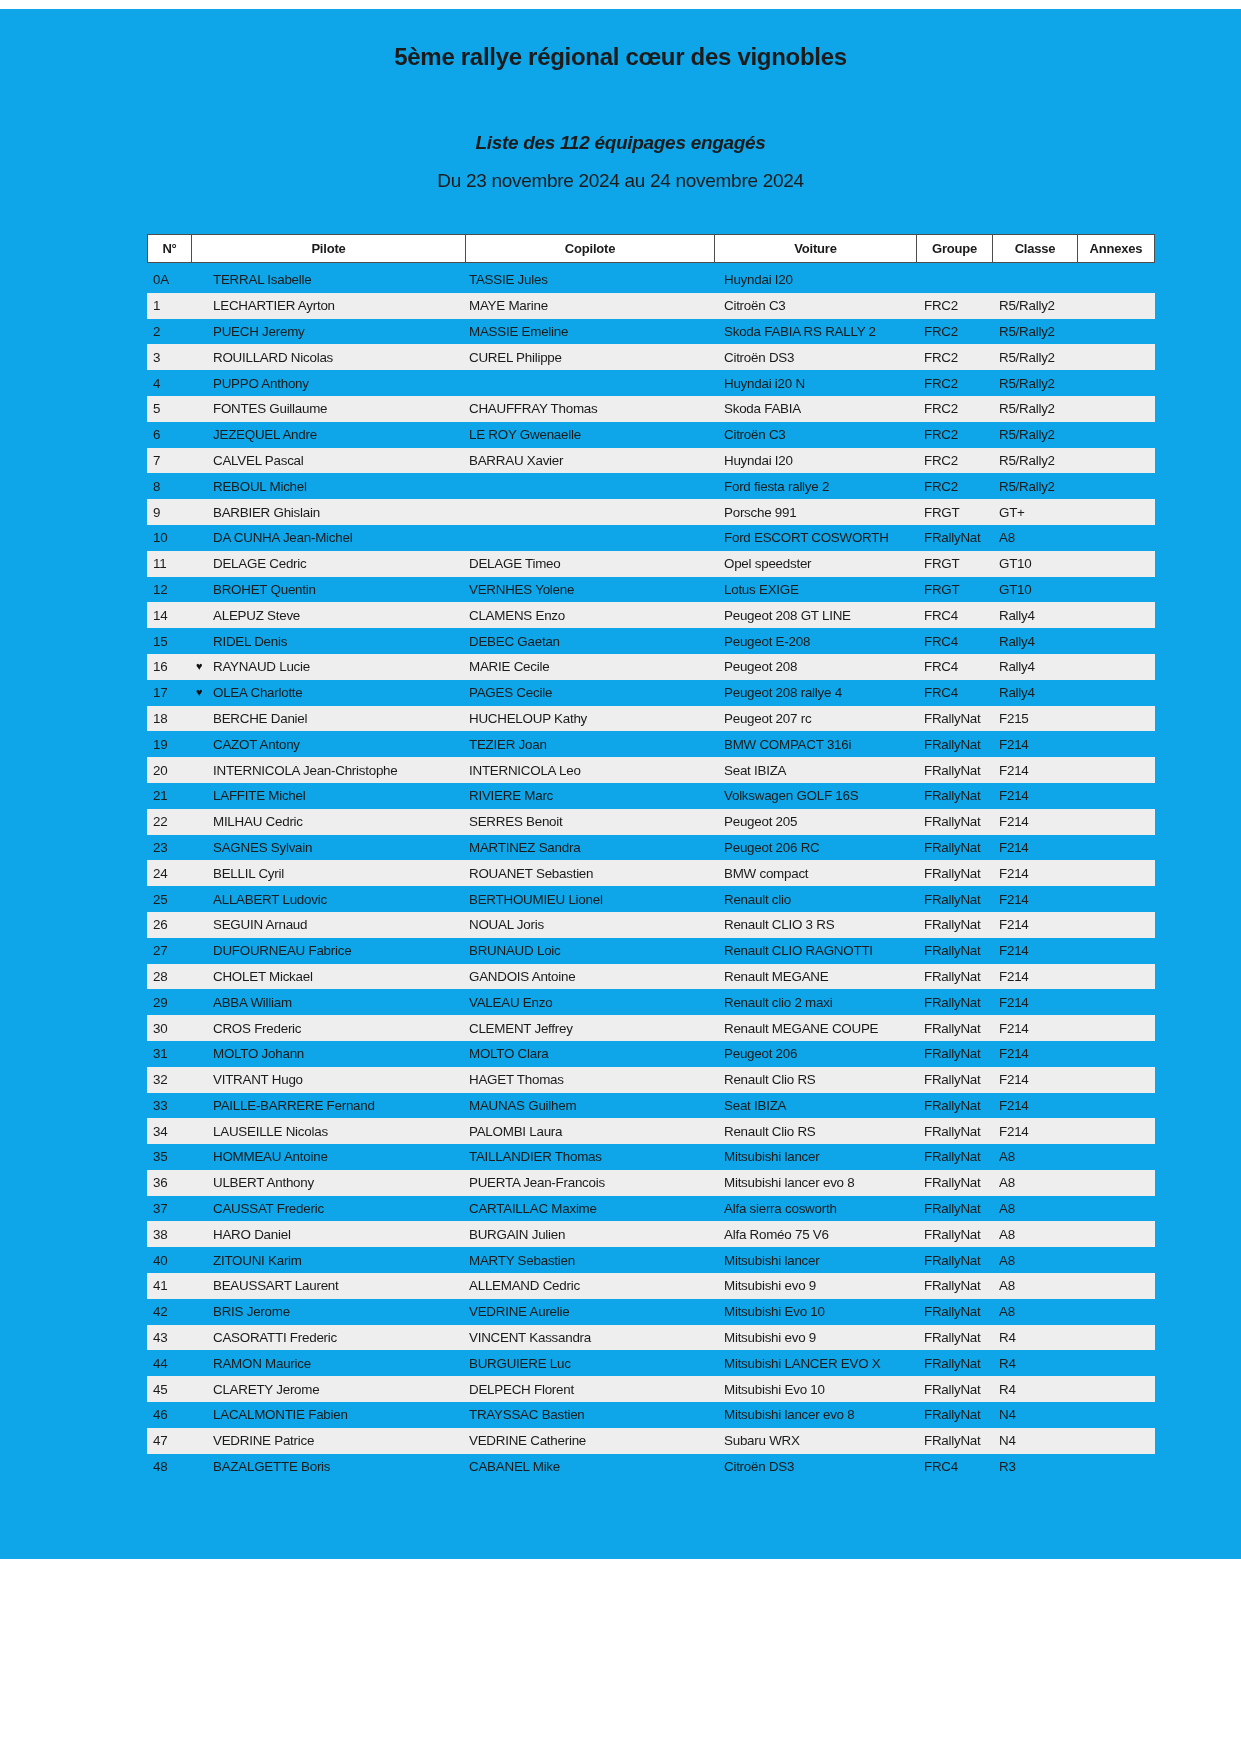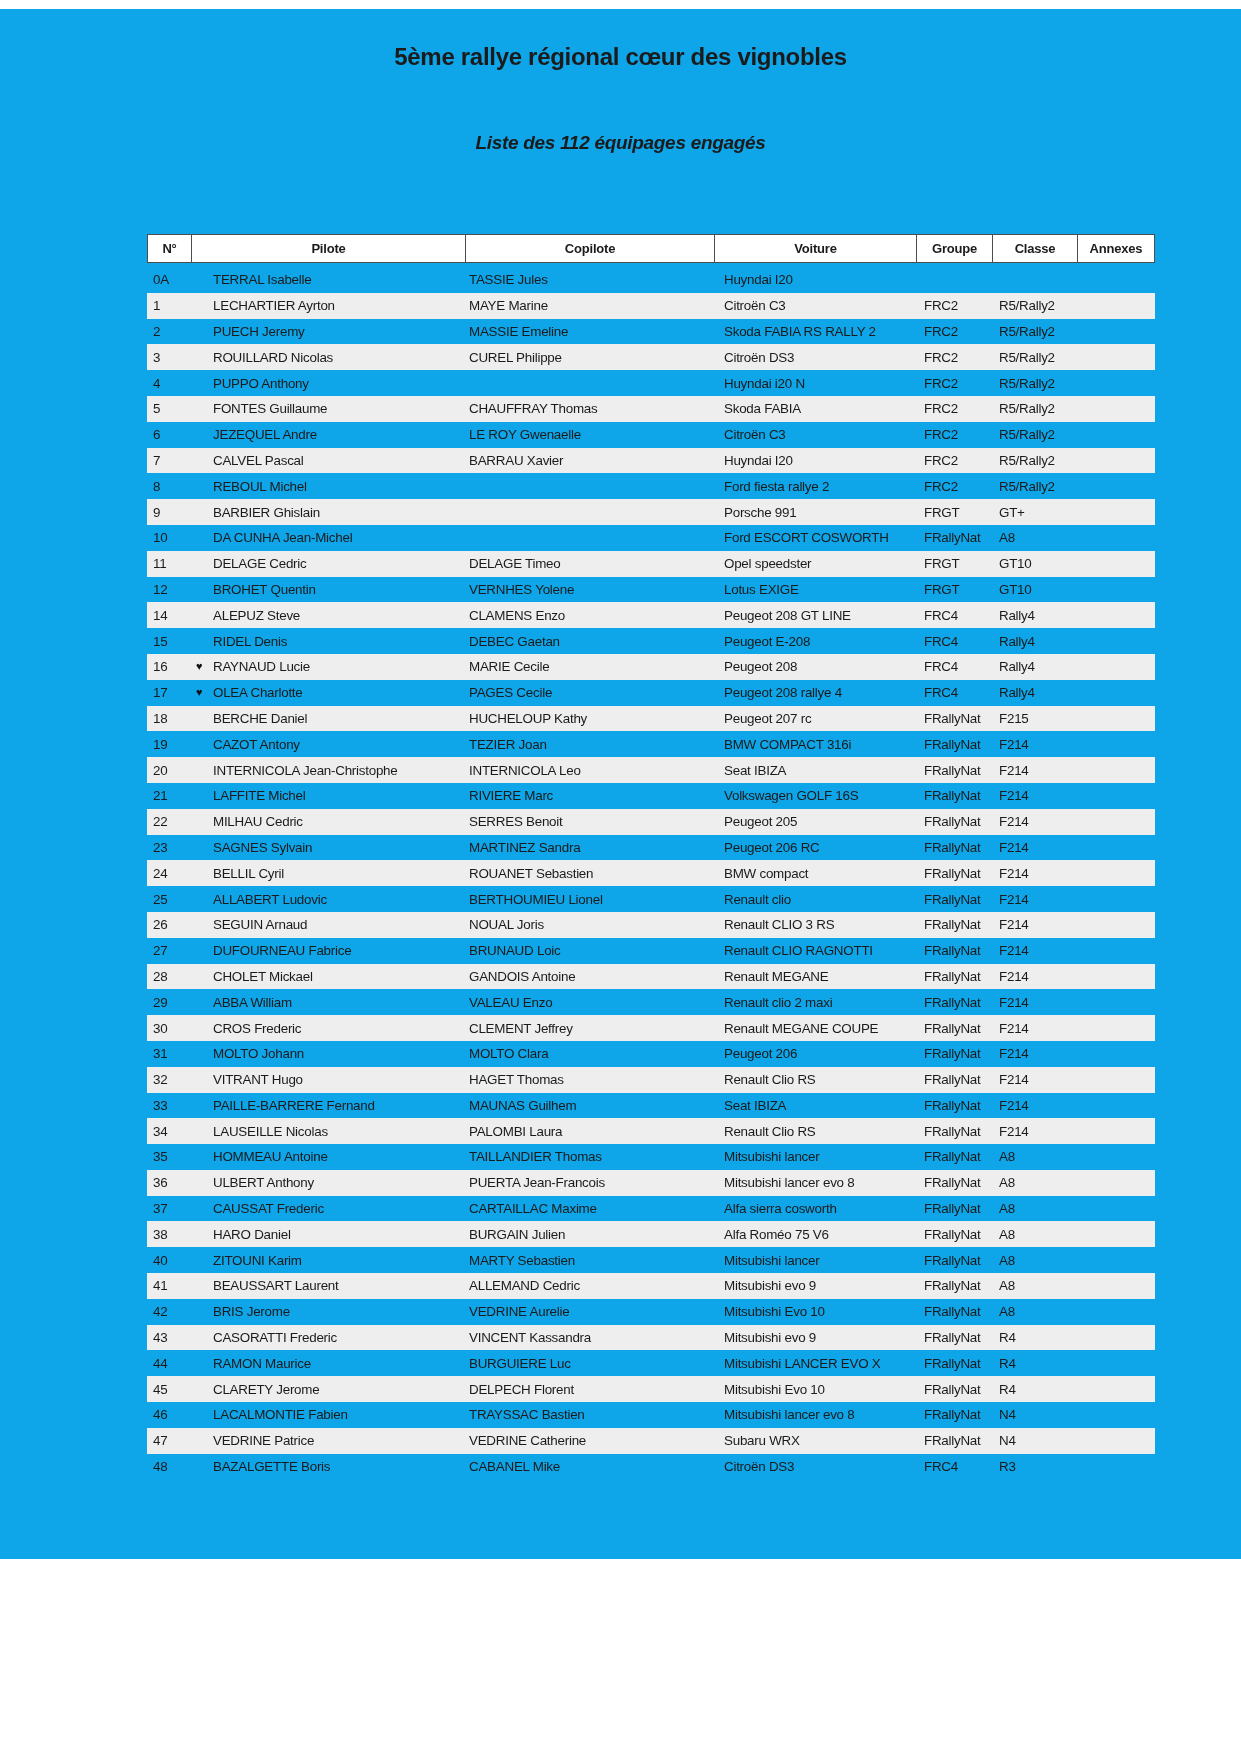--- a/index.html
+++ b/index.html
@@ -70,20 +70,21 @@
   .footer .f-time { position:absolute; left:310px; }
   .footer .f-page { position:absolute; left:380px;text-decoration:underline; }
 </style>
 </head>
 <body>
 
 <div class="page">
 
   <div class="title">5ème rallye régional cœur des vignobles</div>
   <div class="subtitle">Liste des 112 équipages engagés</div>
+  <div class="daterange">Du 23 novembre 2024 au 24 novembre 2024</div>
 
   <div class="table">
     <div class="thead">
       <div class="th w-num">N°</div>
       <div class="th w-pilote">Pilote</div>
       <div class="th w-copilote">Copilote</div>
       <div class="th w-voiture">Voiture</div>
       <div class="th w-groupe">Groupe</div>
       <div class="th w-classe">Classe</div>
       <div class="th w-annexes">Annexes</div>

